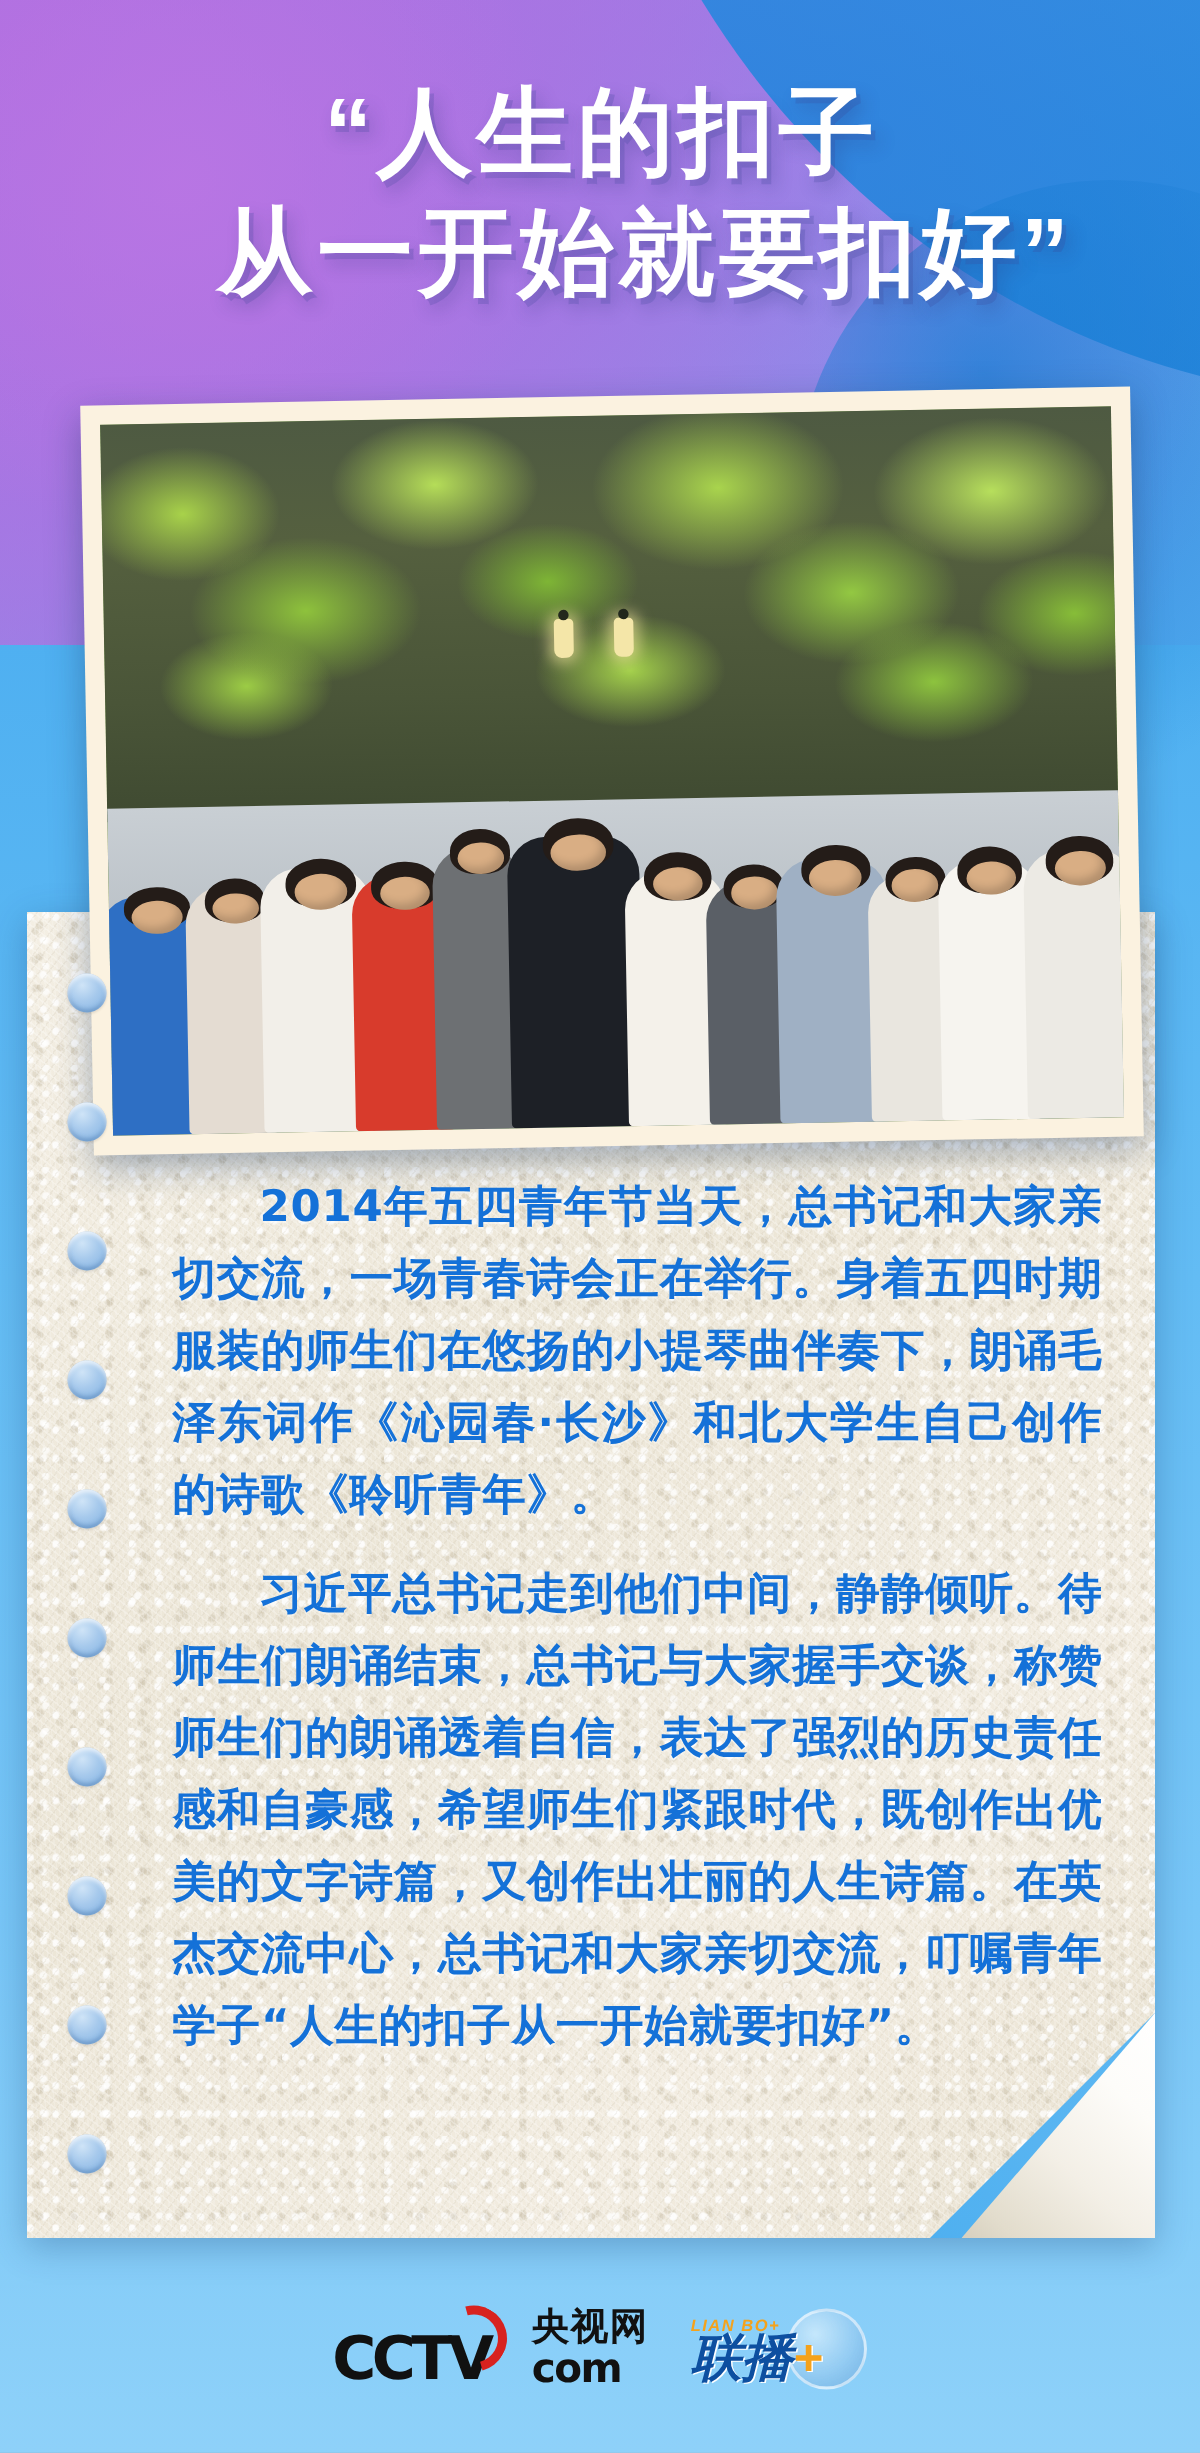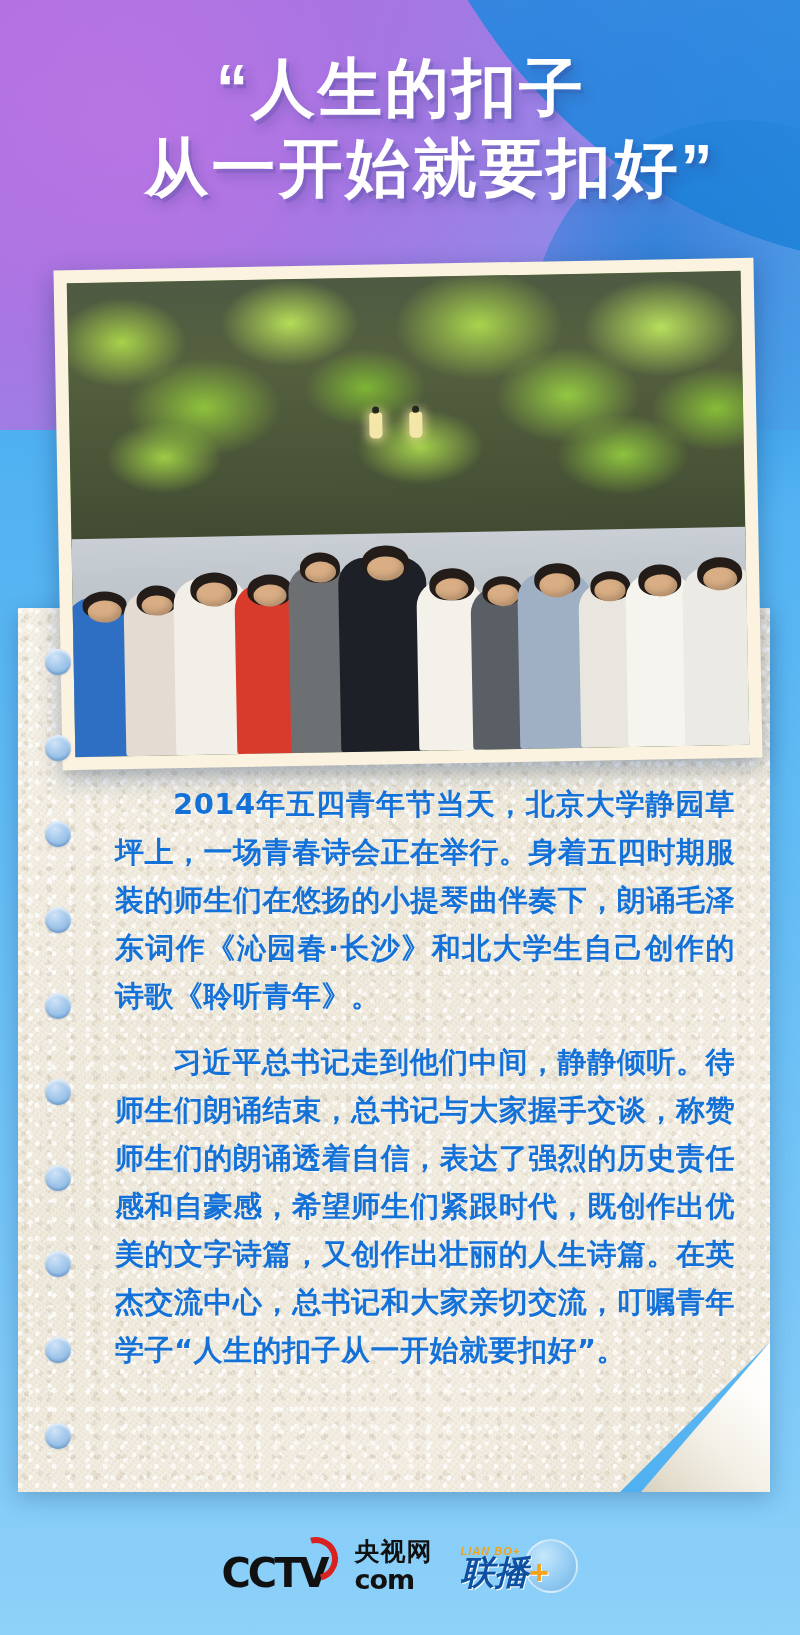--- a/index.html
+++ b/index.html
@@ -319,21 +319,21 @@
 
           <div class="person" style="left:90.5%;width:11%; height:61%; background:#eceae4;"></div>
           <div class="hair" style="left:92.8%;top:36%; width:6.6%;height:10.5%;"></div>
           <div class="head" style="left:93.6%;top:39.5%;width:5%;  height:7.8%;"></div>
         </div>
       </div>
     </div>
   </div>
 
   <div class="body-text">
-    <p>2014年五四青年节当天，北京大学静园草坪上，一场青春诗会正在举行。身着五四时期服装的师生们在悠扬的小提琴曲伴奏下，朗诵毛泽东词作《沁园春·长沙》和北大学生自己创作的诗歌《聆听青年》。</p>
+    <p>2014年五四青年节当天，总书记和大家亲切交流，一场青春诗会正在举行。身着五四时期服装的师生们在悠扬的小提琴曲伴奏下，朗诵毛泽东词作《沁园春·长沙》和北大学生自己创作的诗歌《聆听青年》。</p>
     <p>习近平总书记走到他们中间，静静倾听。待师生们朗诵结束，总书记与大家握手交谈，称赞师生们的朗诵透着自信，表达了强烈的历史责任感和自豪感，希望师生们紧跟时代，既创作出优美的文字诗篇，又创作出壮丽的人生诗篇。在英杰交流中心，总书记和大家亲切交流，叮嘱青年学子“人生的扣子从一开始就要扣好”。</p>
   </div>
 
   <div class="footer">
     <div class="cctv-logo">
       <div class="cctv-mark">
         <span class="cctv-letters">CCTV</span>
         <span class="cctv-arc"></span>
       </div>
       <div class="cctv-right">

